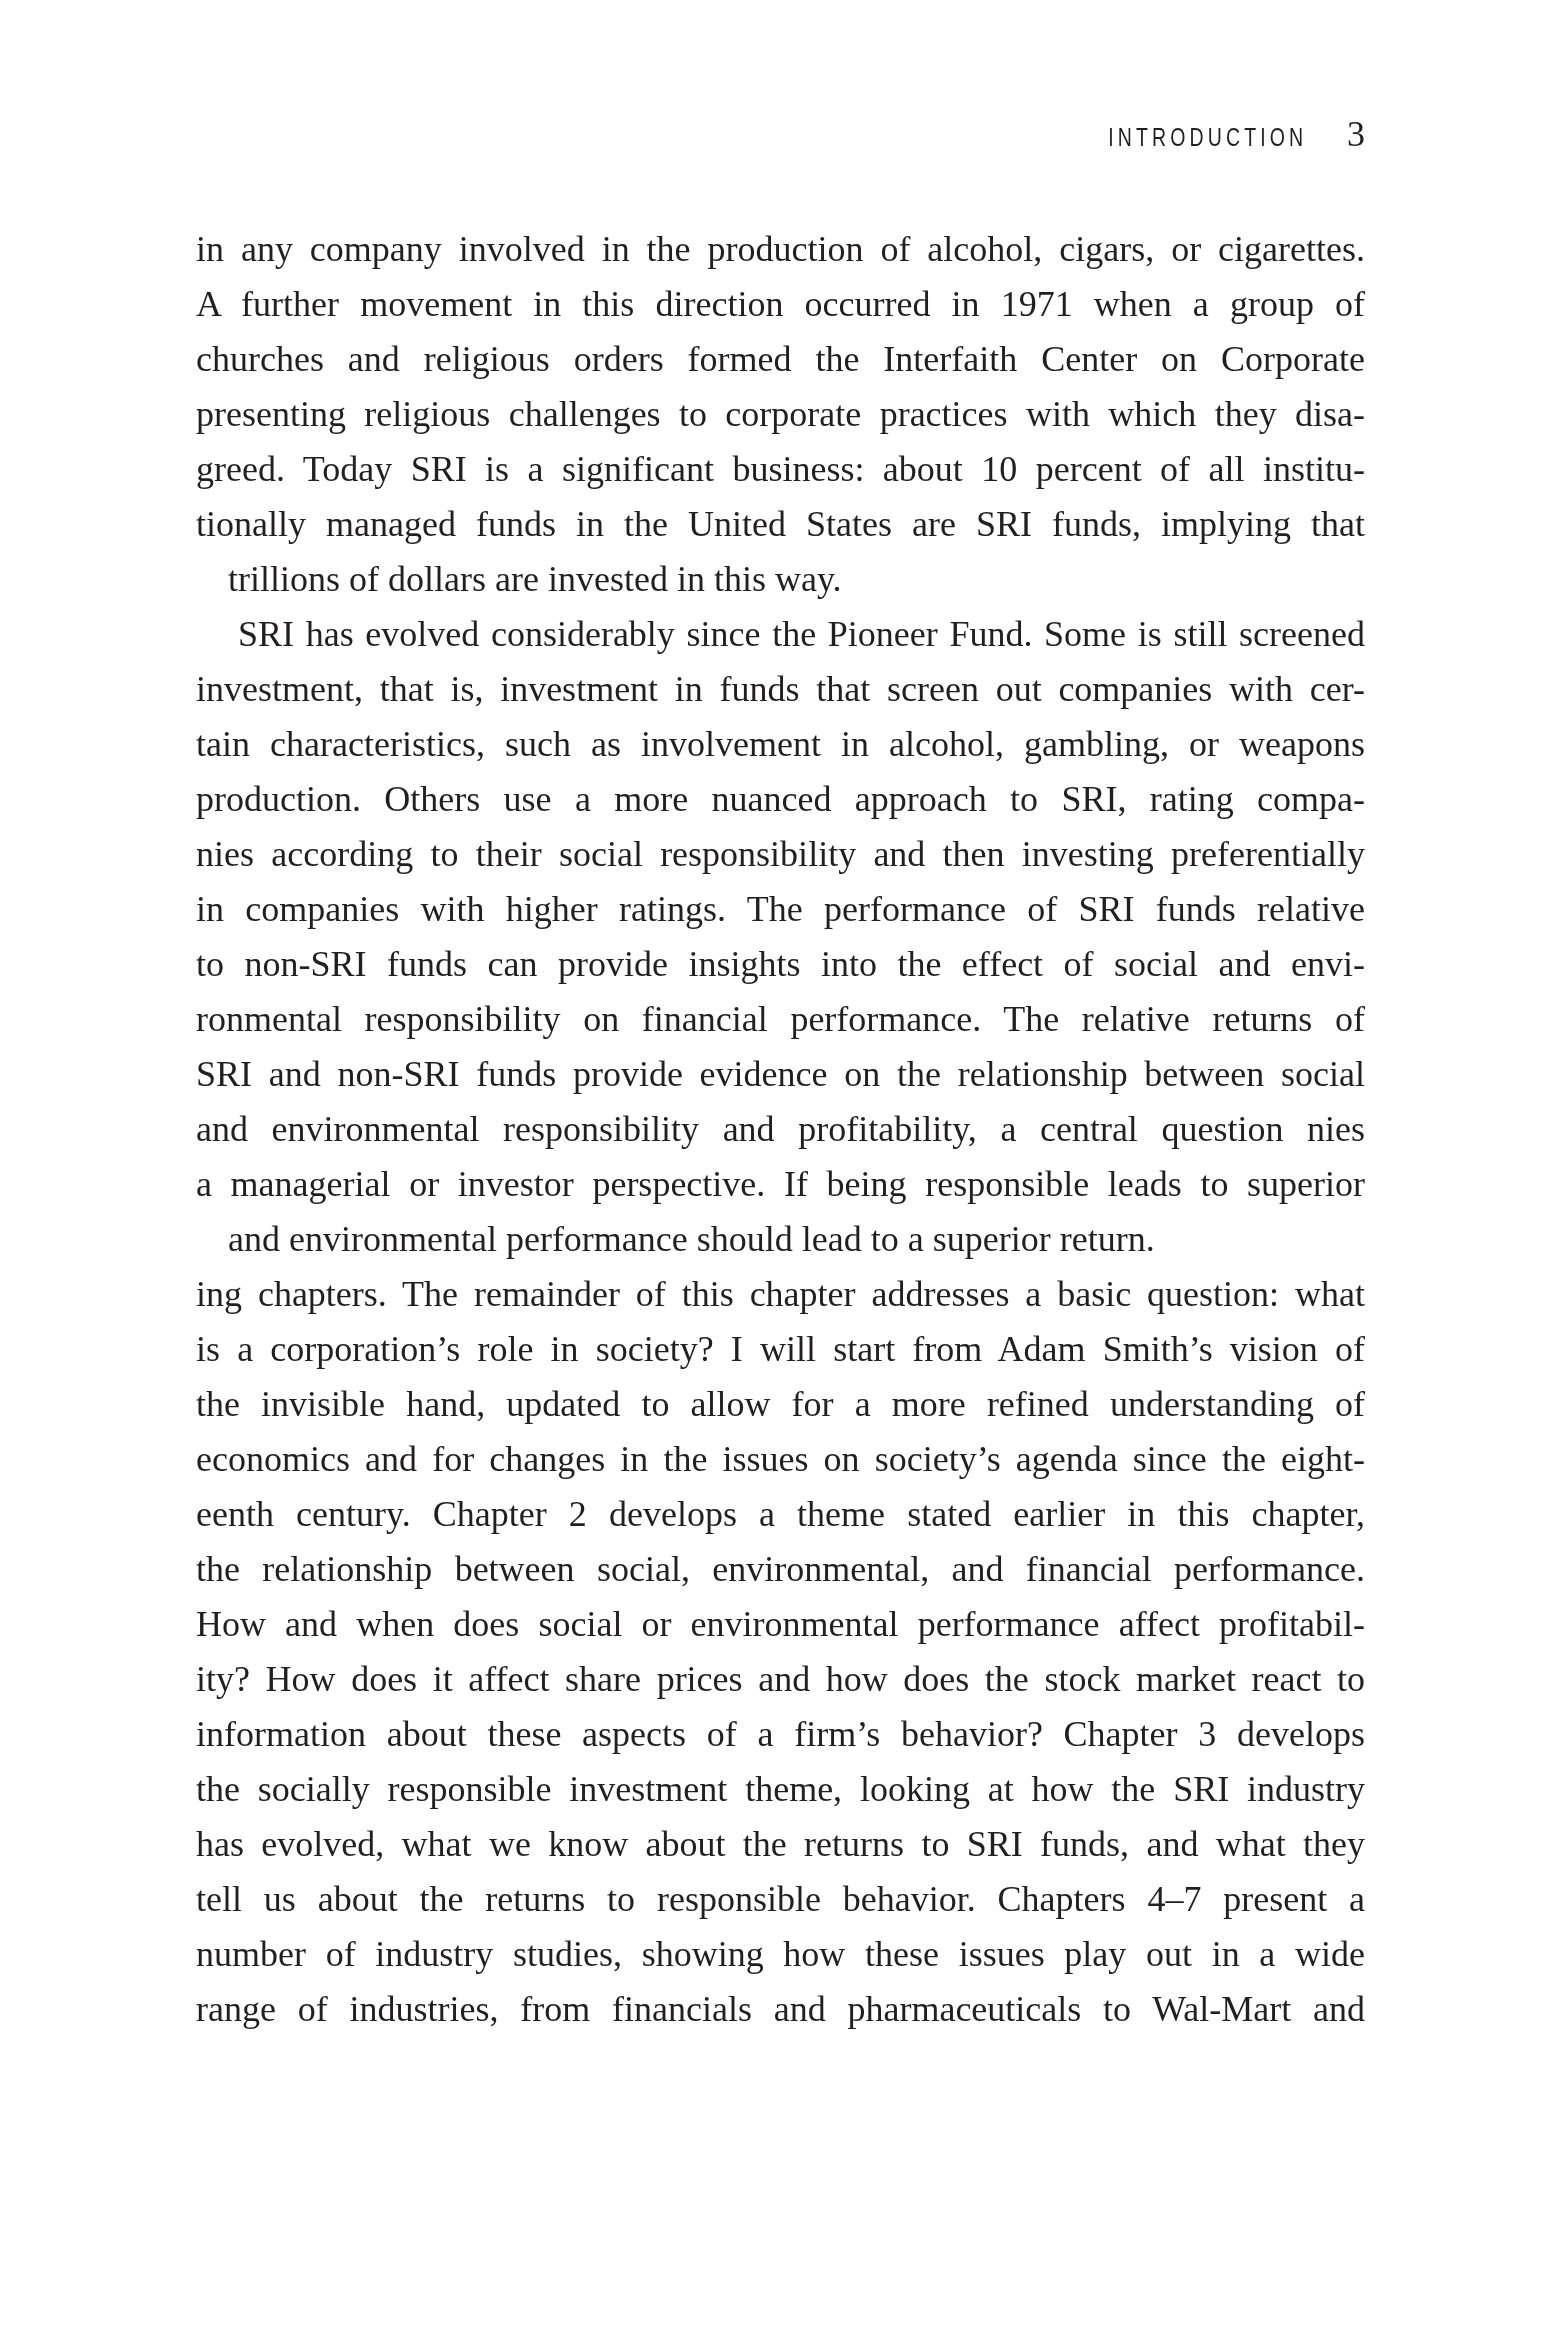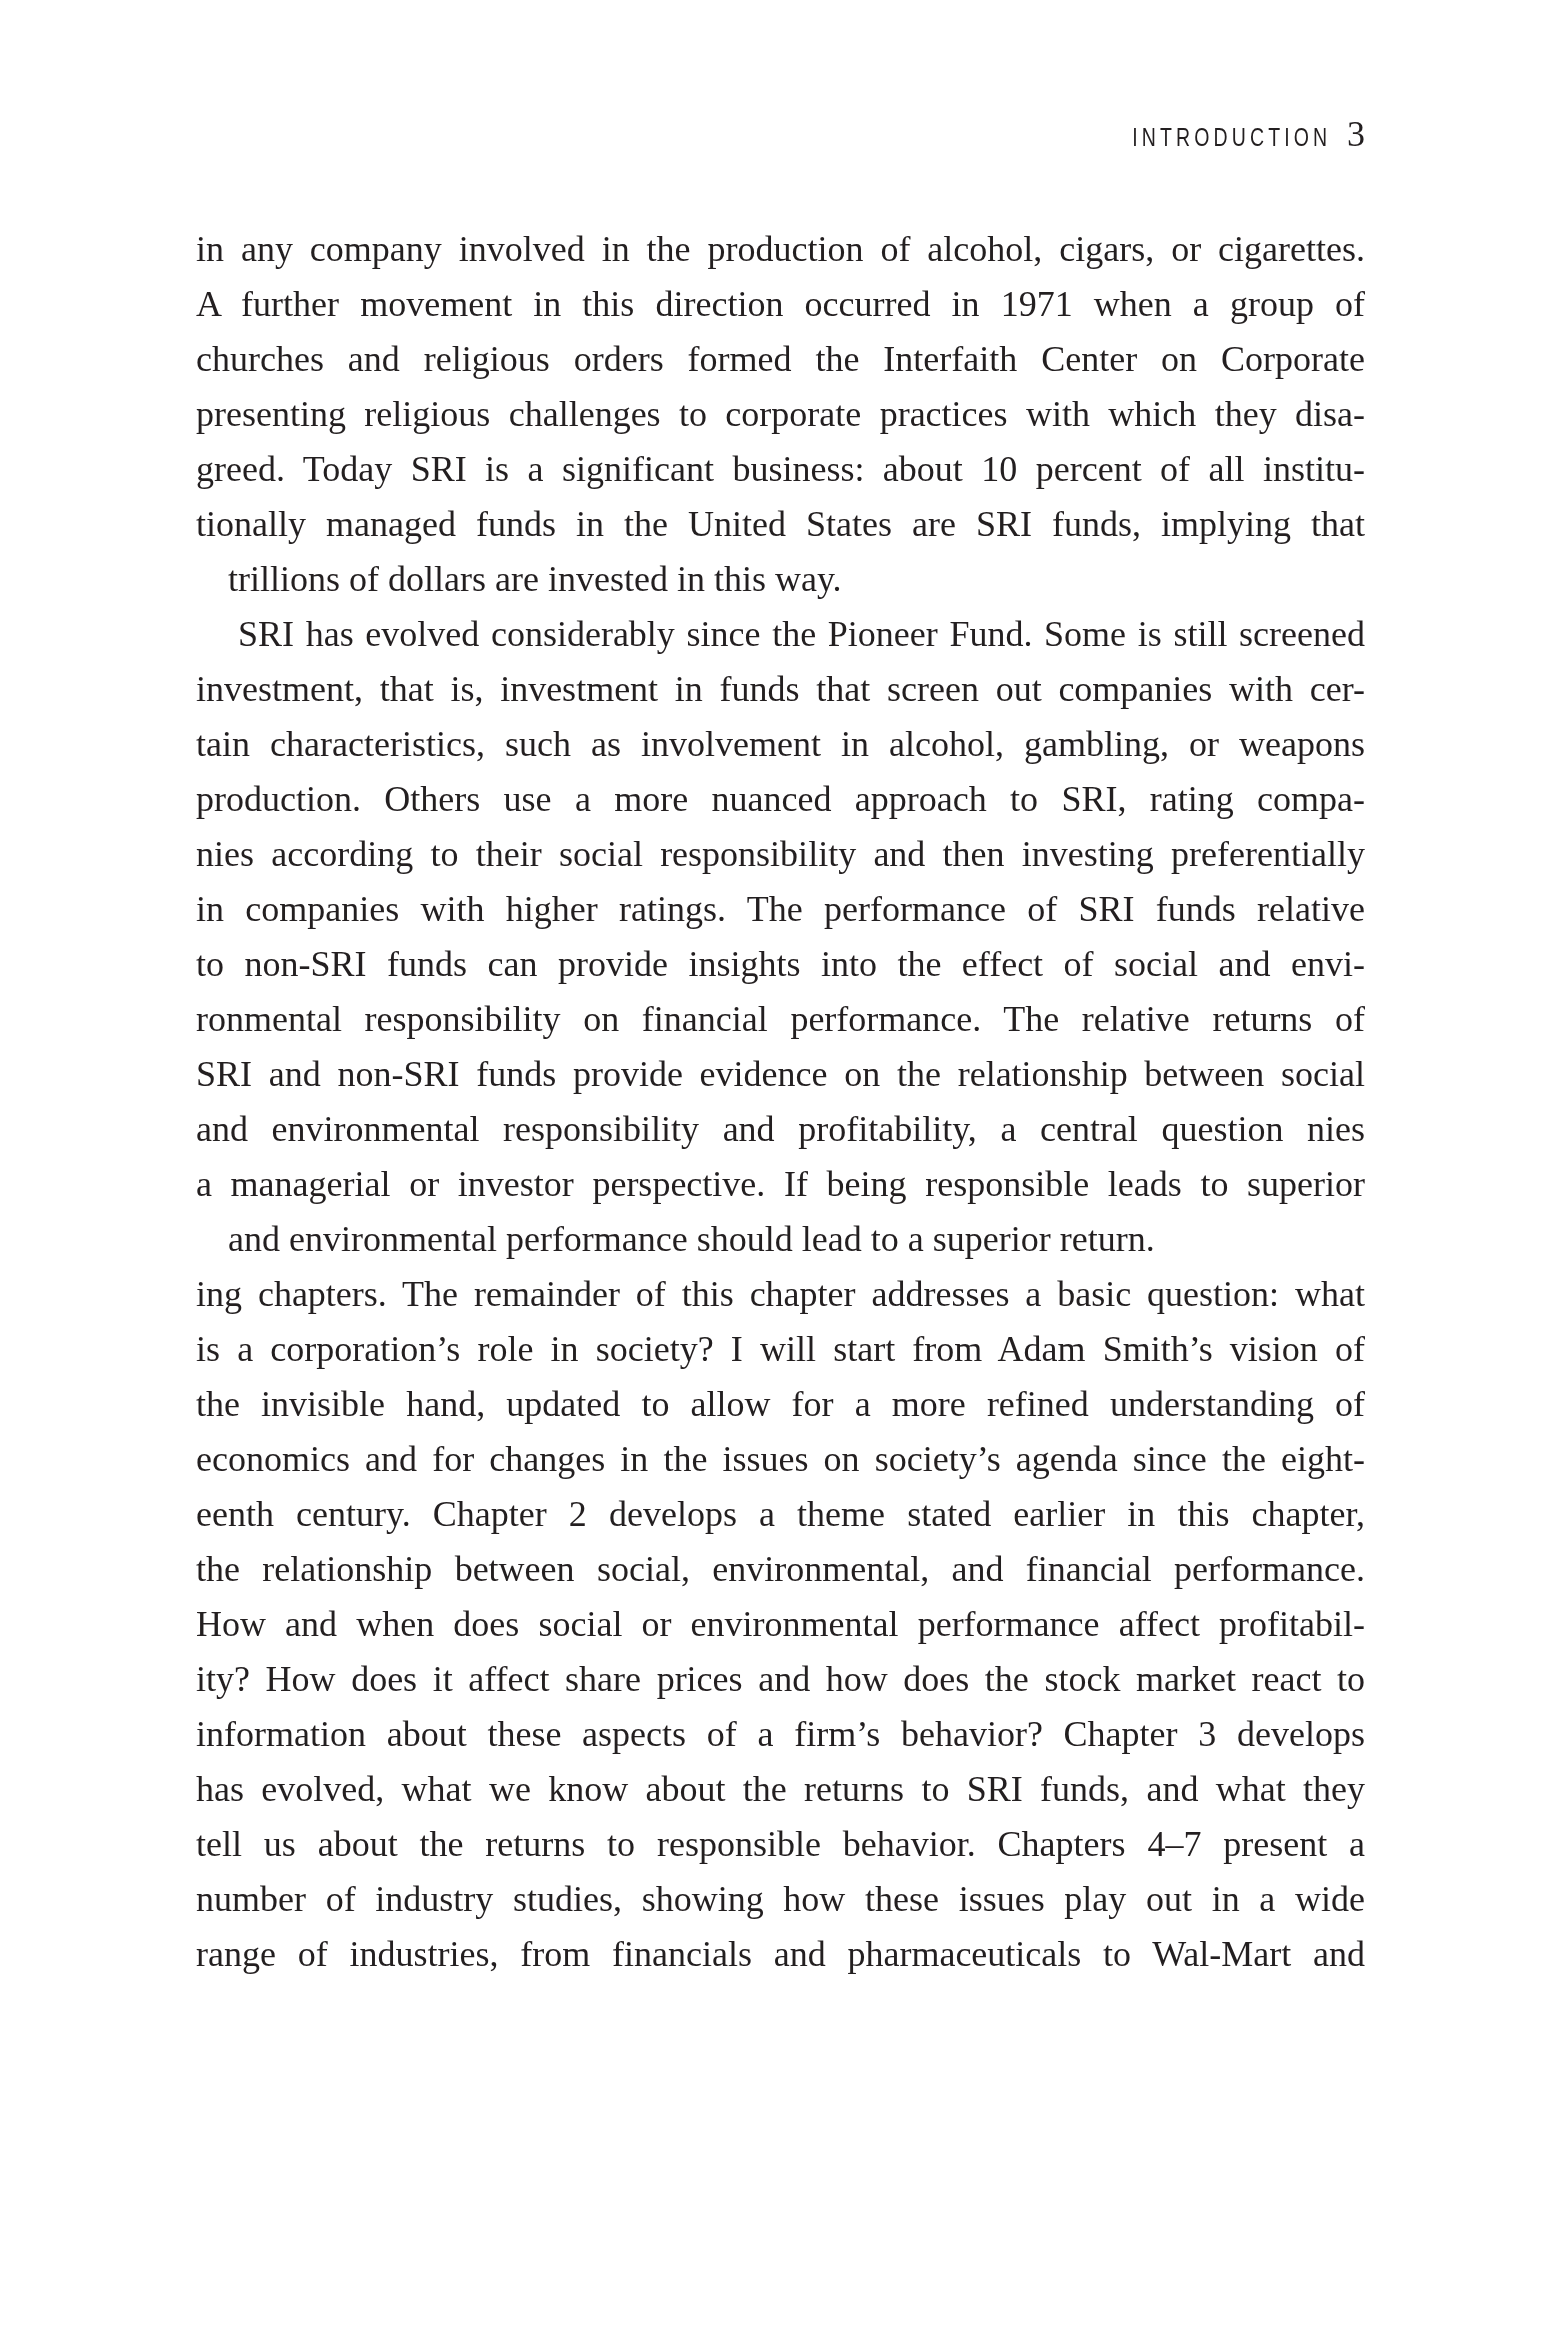--- a/index.html
+++ b/index.html
@@ -13,21 +13,21 @@
       position: relative;
       overflow: hidden;
       color: #231f20;
     }
     .running-head {
       position: absolute;
       top: 113px;
       right: 196px;
       display: flex;
       align-items: baseline;
-      gap: 16px;
+      gap: 40px;
     }
     .running-head .section {
       font-family: "Liberation Sans", sans-serif;
       font-size: 25px;
       letter-spacing: 5.3px;
       color: #231f20;
       transform: scaleX(0.78);
       transform-origin: right center;
       display: inline-block;
     }
@@ -99,19 +99,20 @@
   <div>
     <span class="line">ing chapters. The remainder of this chapter addresses a basic question: what</span>
     <span class="line">is a corporation’s role in society? I will start from Adam Smith’s vision of</span>
     <span class="line">the invisible hand, updated to allow for a more refined understanding of</span>
     <span class="line">economics and for changes in the issues on society’s agenda since the eight-</span>
     <span class="line">eenth century. Chapter 2 develops a theme stated earlier in this chapter,</span>
     <span class="line">the relationship between social, environmental, and financial performance.</span>
     <span class="line">How and when does social or environmental performance affect profitabil-</span>
     <span class="line">ity? How does it affect share prices and how does the stock market react to</span>
     <span class="line">information about these aspects of a firm’s behavior? Chapter 3 develops</span>
+    <span class="line">the socially responsible investment theme, looking at how the SRI industry</span>
     <span class="line">has evolved, what we know about the returns to SRI funds, and what they</span>
     <span class="line">tell us about the returns to responsible behavior. Chapters 4–7 present a</span>
     <span class="line">number of industry studies, showing how these issues play out in a wide</span>
     <span class="line">range of industries, from financials and pharmaceuticals to Wal-Mart and</span>
   </div>
 </div>
 
 
 </body></html>

